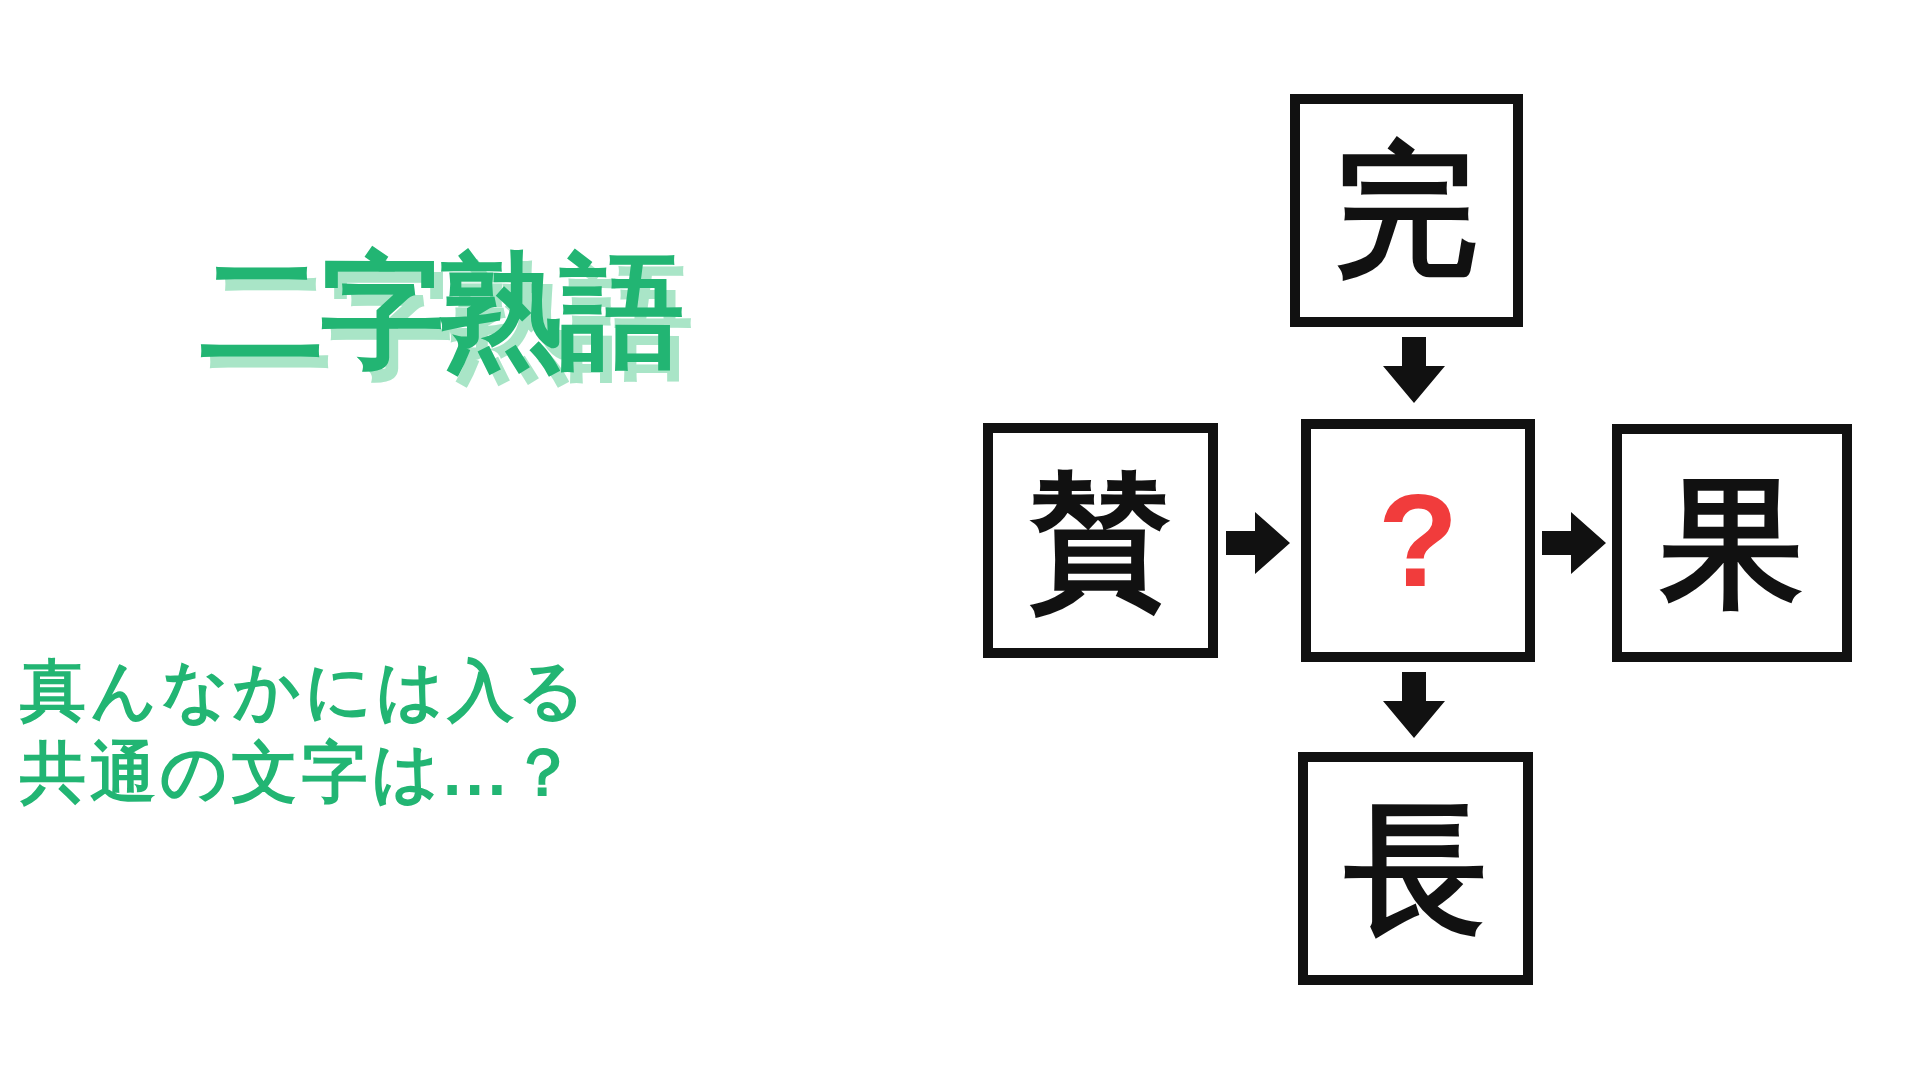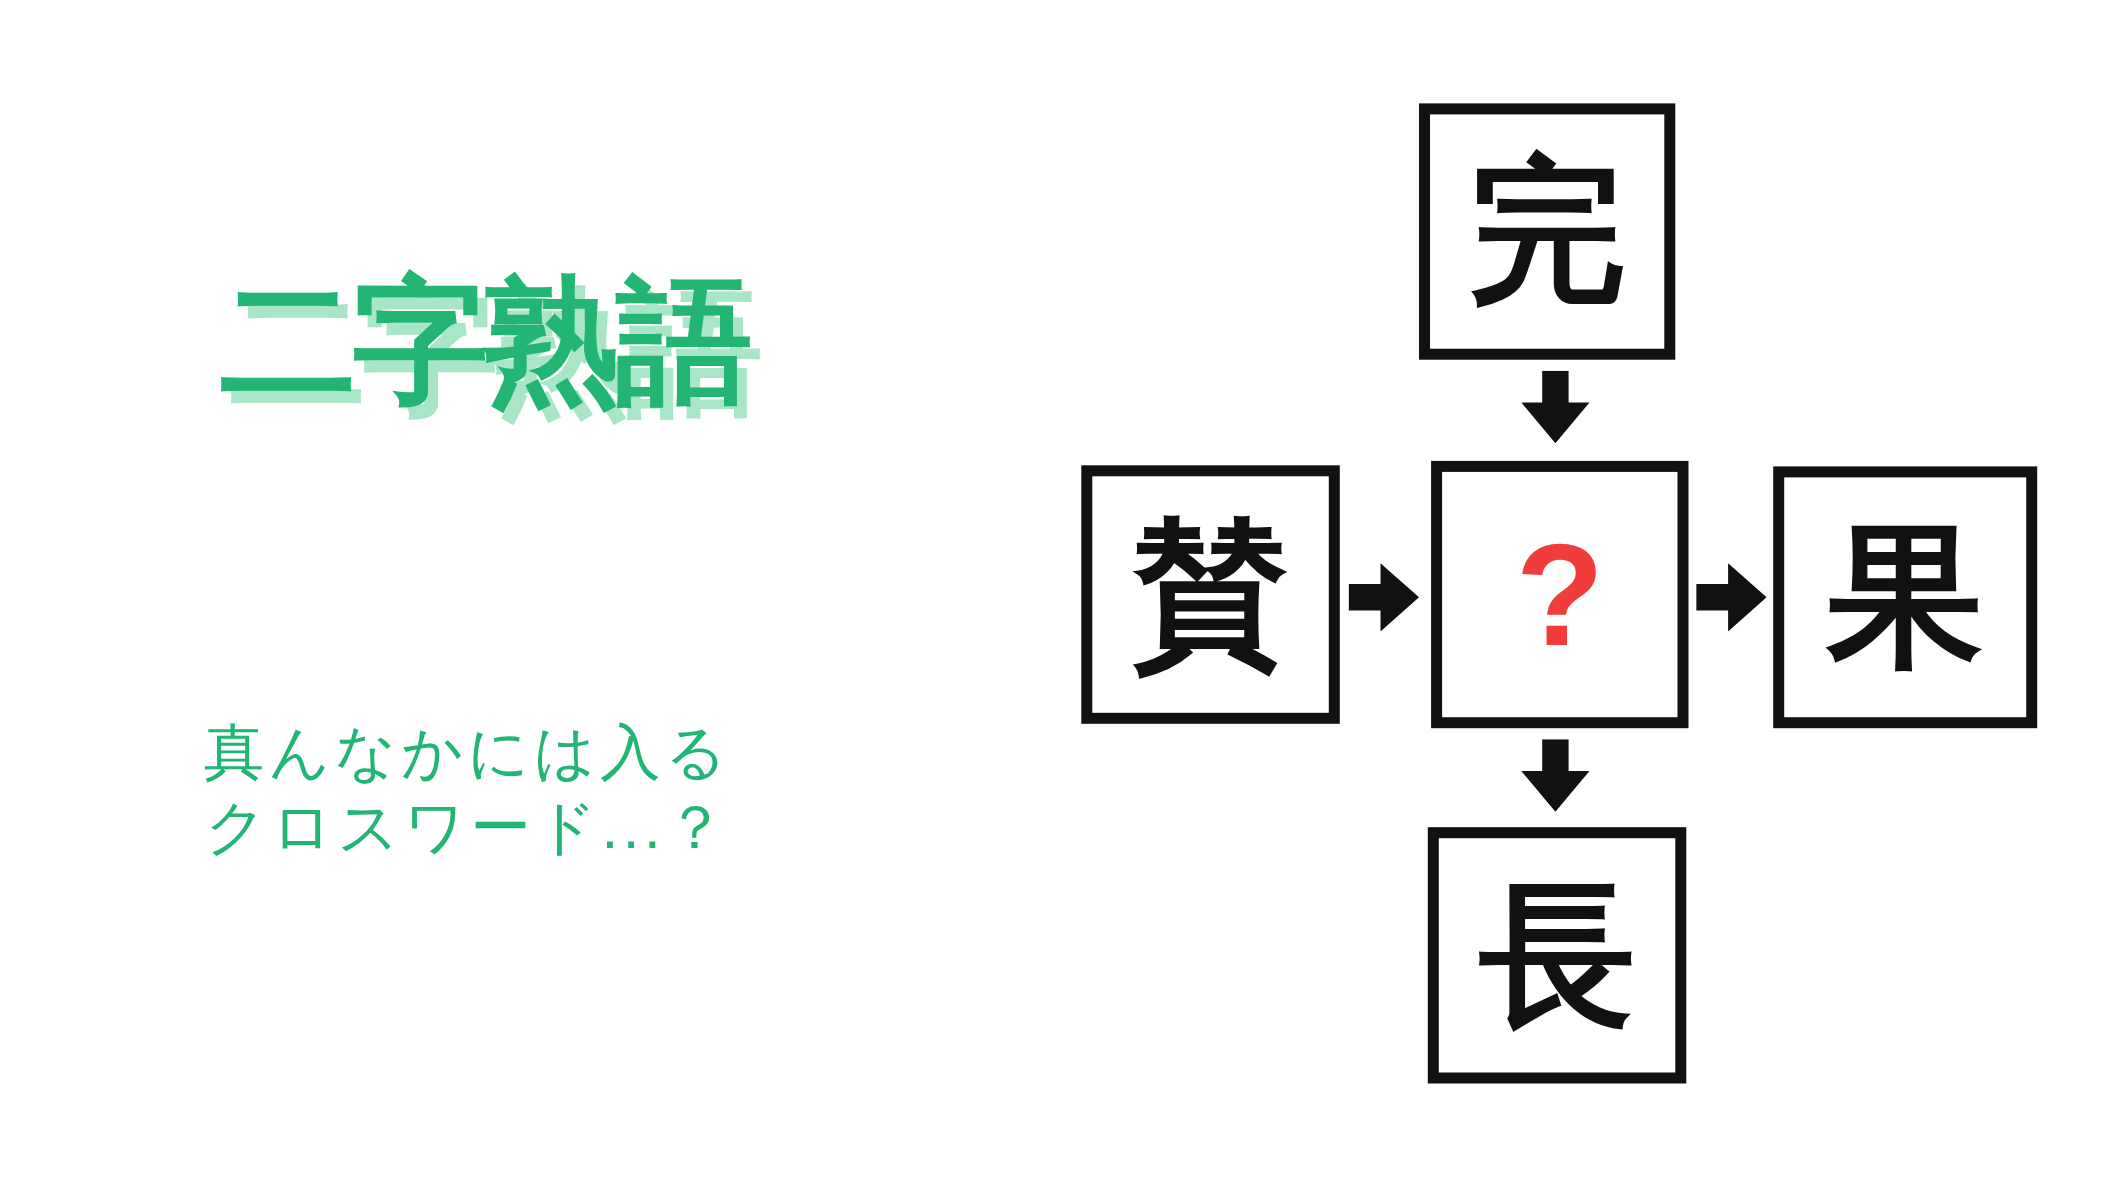--- a/index.html
+++ b/index.html
@@ -30,24 +30,24 @@
     font-size:124px;
     font-weight:900;
     line-height:1.34;
     letter-spacing:-4px;
     text-shadow:9px 11px 0 var(--green-shadow);
     white-space:nowrap;
   }
   .subtitle{
     position:absolute;
     left:20px; top:650px; width:810px;
-    text-align:center;
+    text-align:left;
     color:var(--green);
-    font-size:55px;
-    font-weight:400;
+    font-size:66px;
+    font-weight:700;
     line-height:1.24;
     letter-spacing:4px;
     white-space:nowrap;
   }
 
   
   .kanji-box{
     position:absolute;
     background:var(--background);
     border:10px solid var(--black);
@@ -84,21 +84,21 @@
 <body>
 
 <div class="canvas">
 
   <div class="title">
     <div>二字熟語</div>
   </div>
 
   <div class="subtitle">
     <div>真んなかには入る</div>
-    <div>クロスワード...？</div>
+    <div>共通の文字は...？</div>
   </div>
 
   <div class="kanji-box box-top">
     <span class="glyph">完</span>
   </div>
 
   <div class="kanji-box box-left">
     <span class="glyph">賛</span>
   </div>
 

